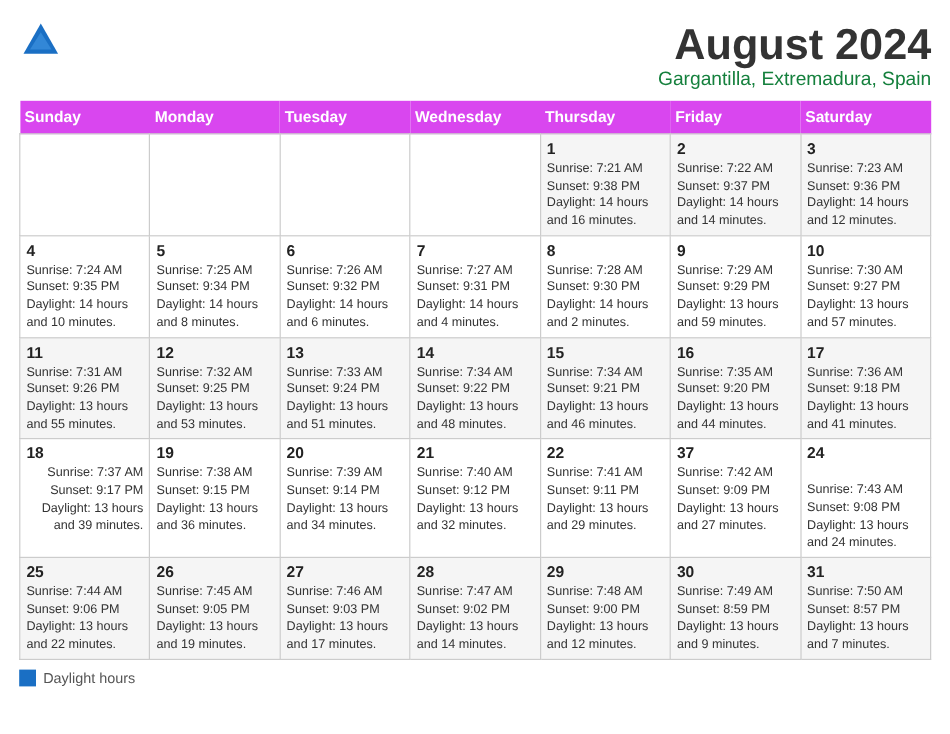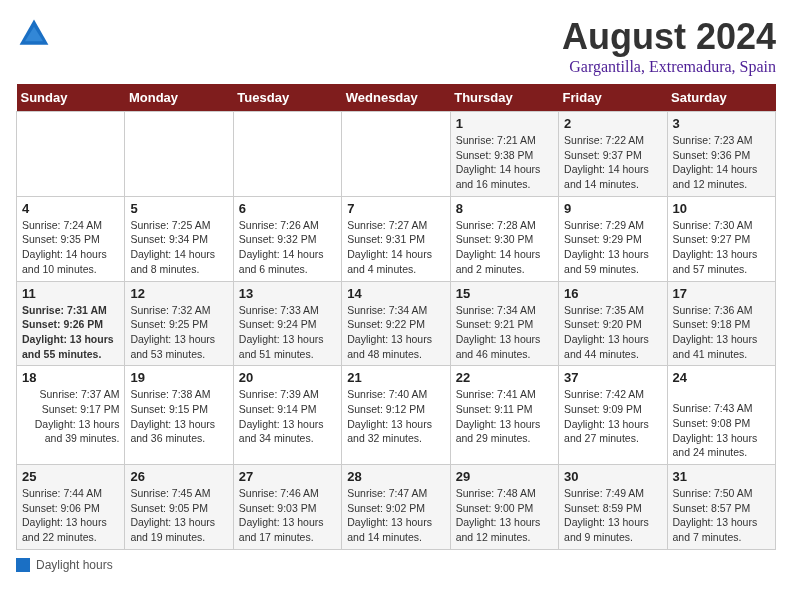--- a/index.html
+++ b/index.html
@@ -35,30 +35,29 @@
     .title-block {
       text-align: right;
     }
     .main-title {
       font-size: 36px;
       font-weight: bold;
       color: #333;
     }
     .subtitle {
       font-size: 16px;
-      color: #4c1d95;
-      font-family: Liberation Serif, serif;
+      color: #15803d;
     }
     .calendar {
       width: 100%;
       border-collapse: collapse;
       font-size: 11px;
     }
     .calendar thead th {
-      background-color: #7f1d1d;
+      background-color: #d946ef;
       color: #fff;
       padding: 6px 4px;
       text-align: left;
       font-size: 13px;
       font-weight: bold;
     }
     .calendar tbody td {
       border: 1px solid #ccc;
       vertical-align: top;
       padding: 4px 5px;
@@ -195,21 +194,21 @@
         <td>
           <span class="day-number">10</span>
           <div class="day-info" style="white-space: pre-line;">Sunrise: 7:30 AM
 Sunset: 9:27 PM
 Daylight: 13 hours and 57 minutes.</div>
         </td>
       </tr>
       <tr>
         <td>
           <span class="day-number">11</span>
-          <div class="day-info" style="white-space: pre-line; font-weight: bold;">Sunrise: 7:31 AM
+          <div class="day-info" style="white-space: pre-line;">Sunrise: 7:31 AM
 Sunset: 9:26 PM
 Daylight: 13 hours and 55 minutes.</div>
         </td>
         <td>
           <span class="day-number">12</span>
           <div class="day-info" style="white-space: pre-line;">Sunrise: 7:32 AM
 Sunset: 9:25 PM
 Daylight: 13 hours and 53 minutes.</div>
         </td>
         <td>

